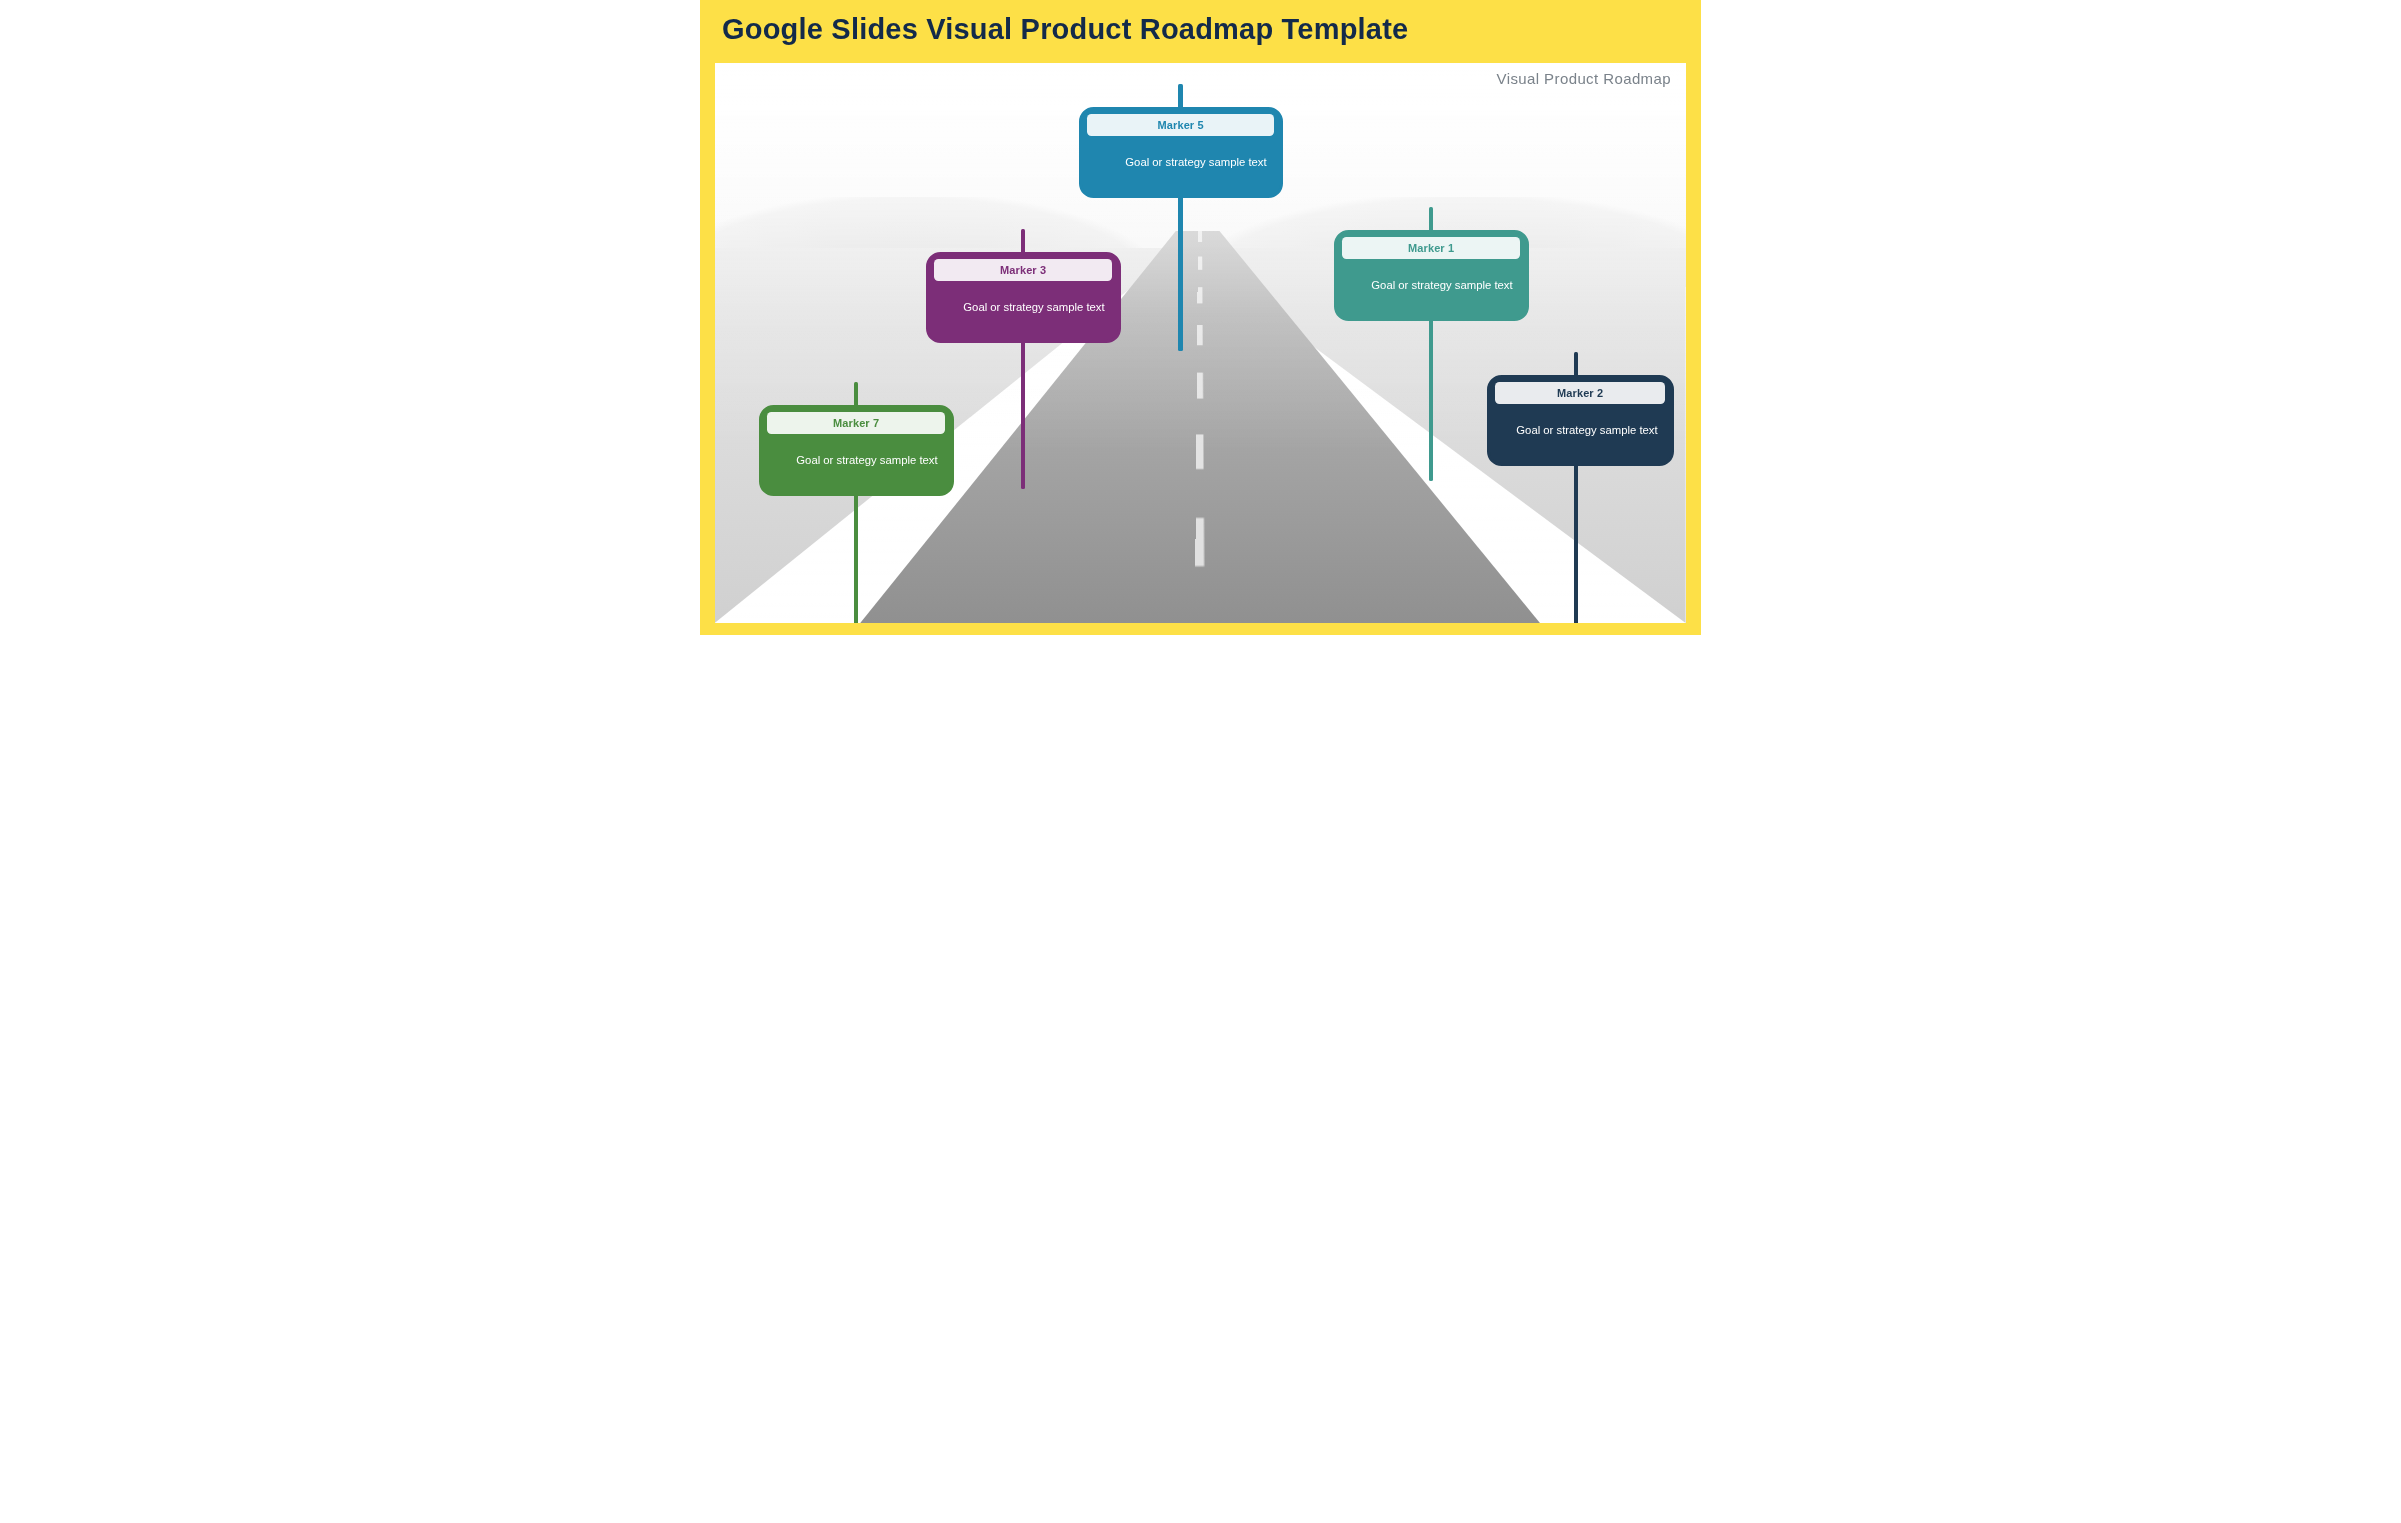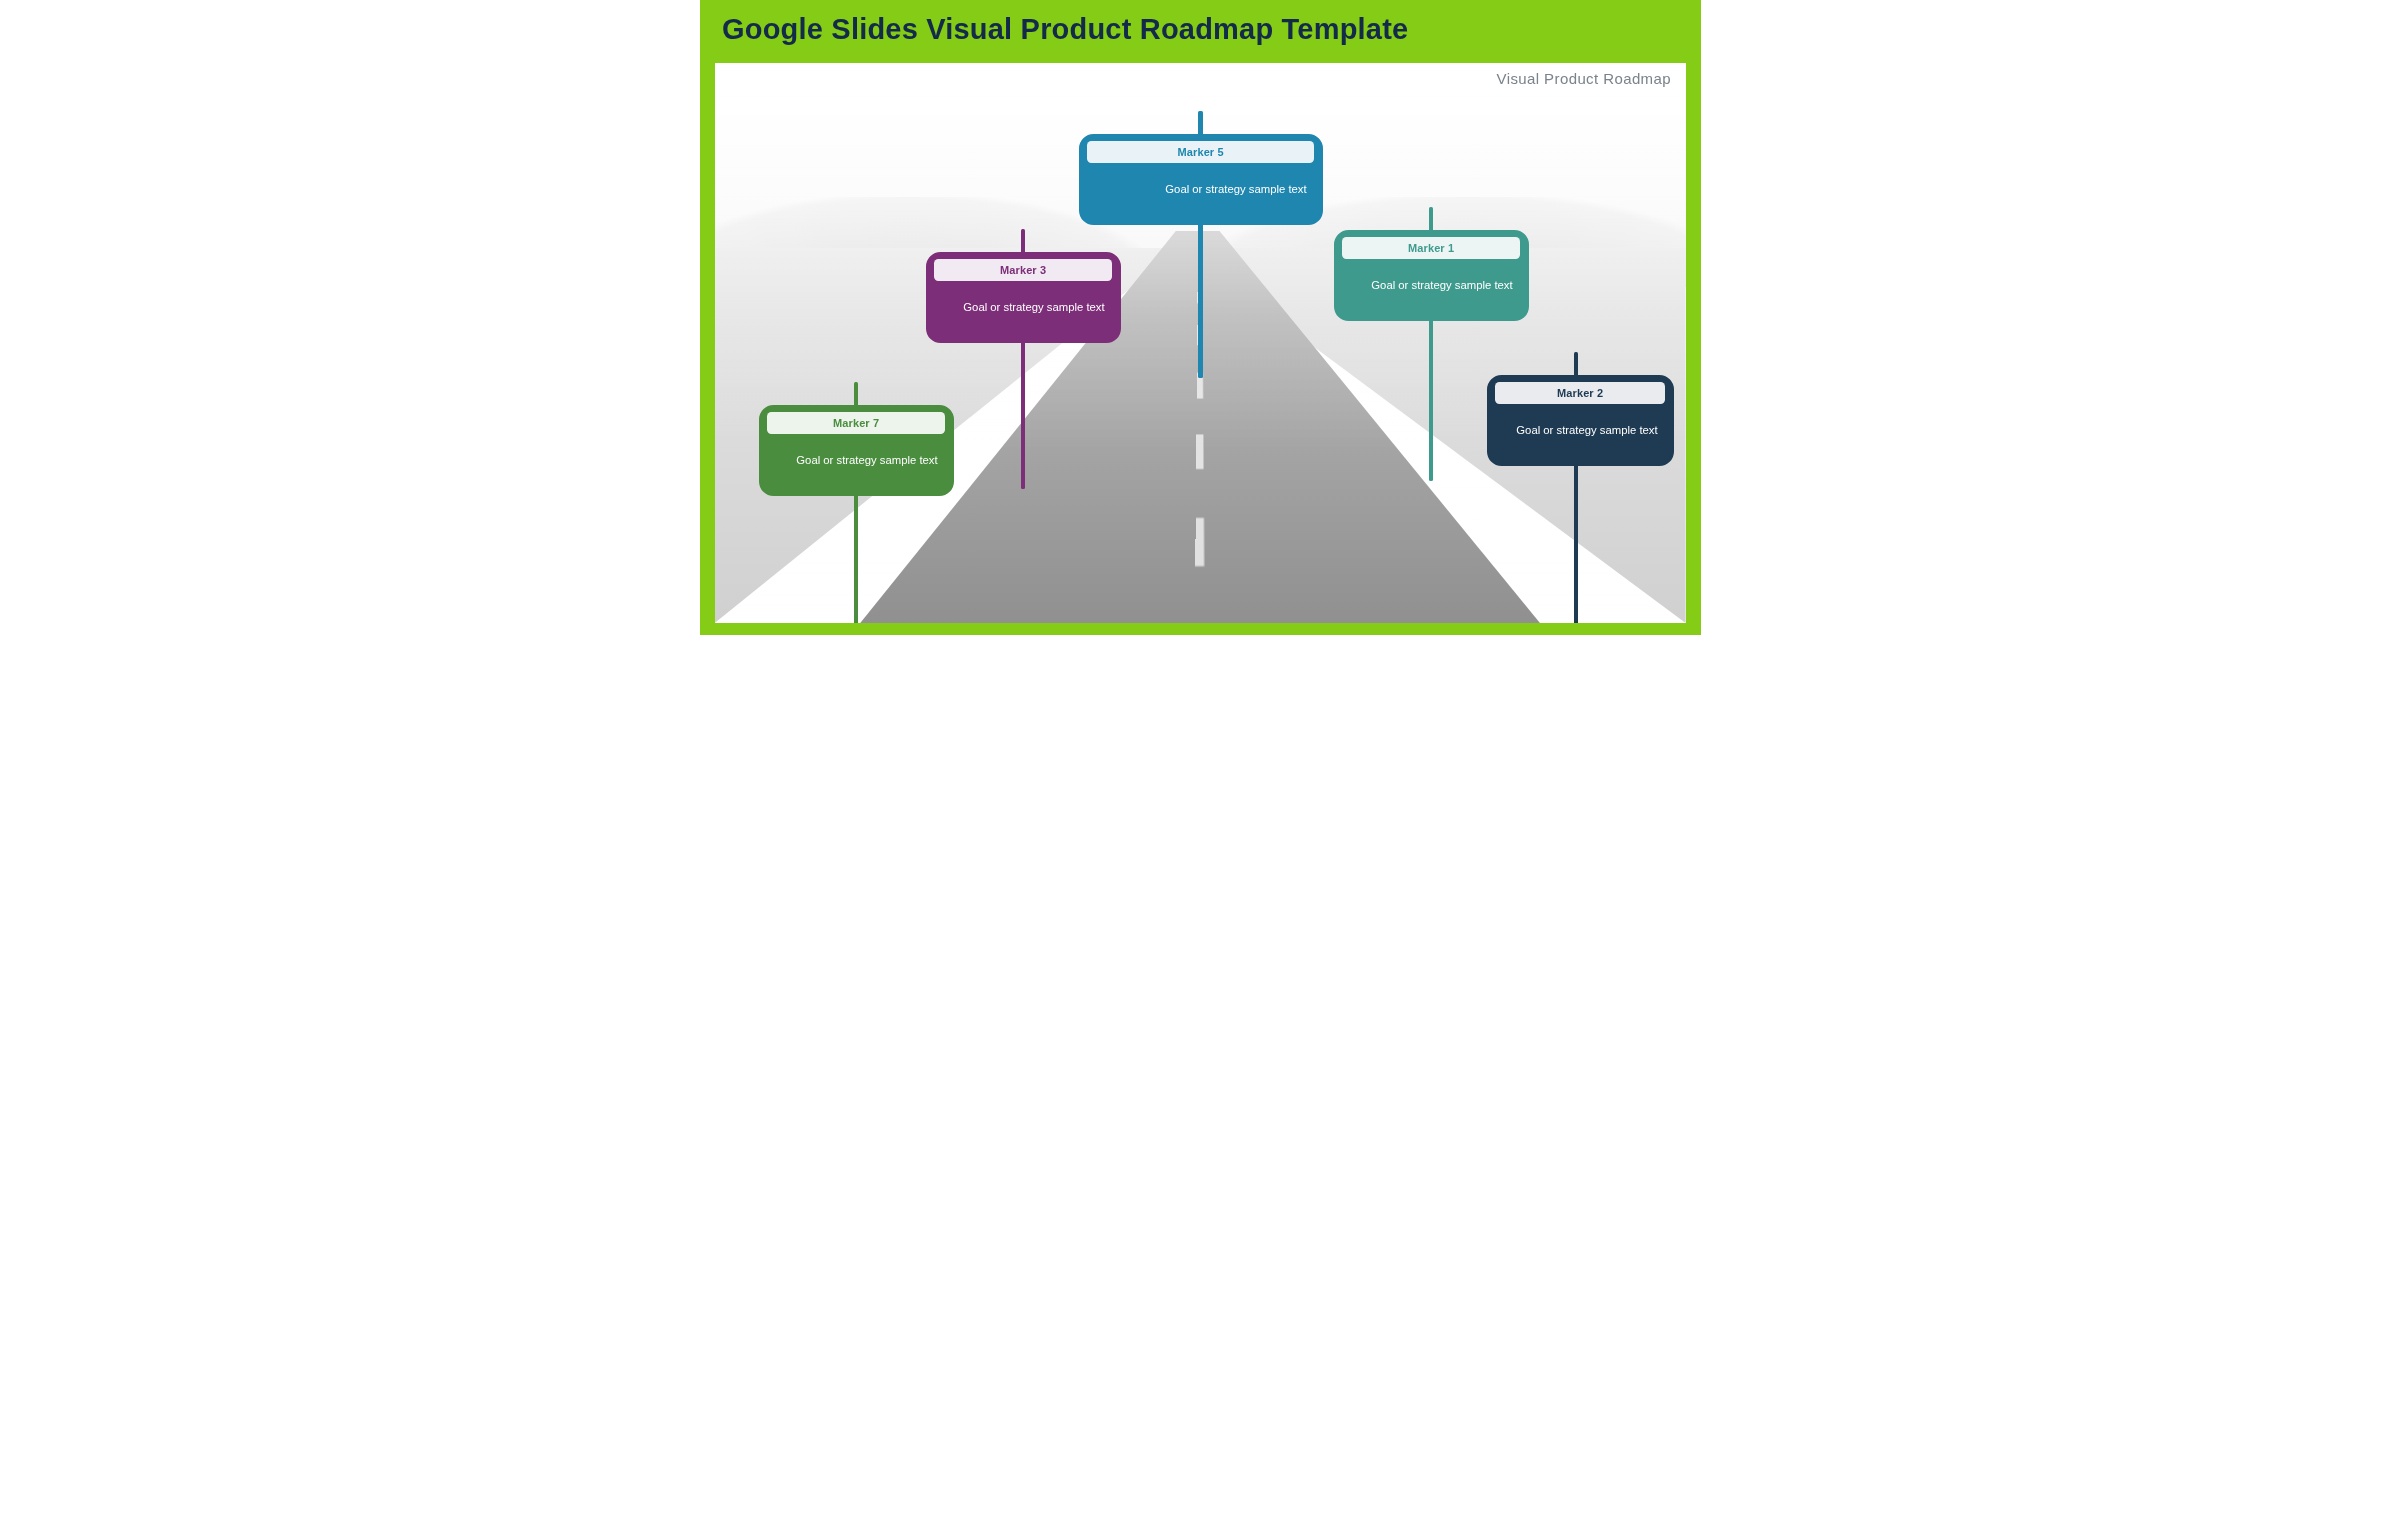--- a/index.html
+++ b/index.html
@@ -7,21 +7,21 @@
   body {
     font-family: "Century Gothic", "Avenir Next", "Segoe UI", Arial, sans-serif;
     background: #ffffff;
     color: #132a4a;
   }
   .page {
     position: relative;
     width: 1001px;
     height: 635px;
     margin: 0 auto;
-    background: #84cc16;
+    background: #fde047;
   }
   .title {
     position: absolute;
     left: 22px;
     top: 13px;
     font-size: 29px;
     font-weight: 700;
     letter-spacing: 0.2px;
     color: #132a4a;
   }
@@ -124,21 +124,21 @@
 
   
   .m1 { left: 44px;  top: 342px; --c: #4a8d3f; }
   .m1 .stick-bottom { height: 138px; }
   .m2 { left: 764px; top: 312px; padding-left: 8px; --c: #1f3a53; }
   .m2 .stick-bottom { height: 160px; }
   .m3 { left: 211px; top: 189px; --c: #7c2e78; }
   .m3 .stick-bottom { height: 146px; }
   .m4 { left: 619px; top: 167px; --c: #3f9a8e; }
   .m4 .stick-bottom { height: 160px; }
-  .m5 { left: 364px; top: 44px;  --c: #1f86af; width: 244px; margin-top: 27px; }
+  .m5 { left: 364px; top: 44px;  --c: #1f86af; width: 204px; }
   .m5 .stick-bottom { height: 153px; }
 </style>
 </head>
 <body>
 
 <div class="page">
   <div class="title">Google Slides Visual Product Roadmap Template</div>
 
   <div class="canvas">
 

